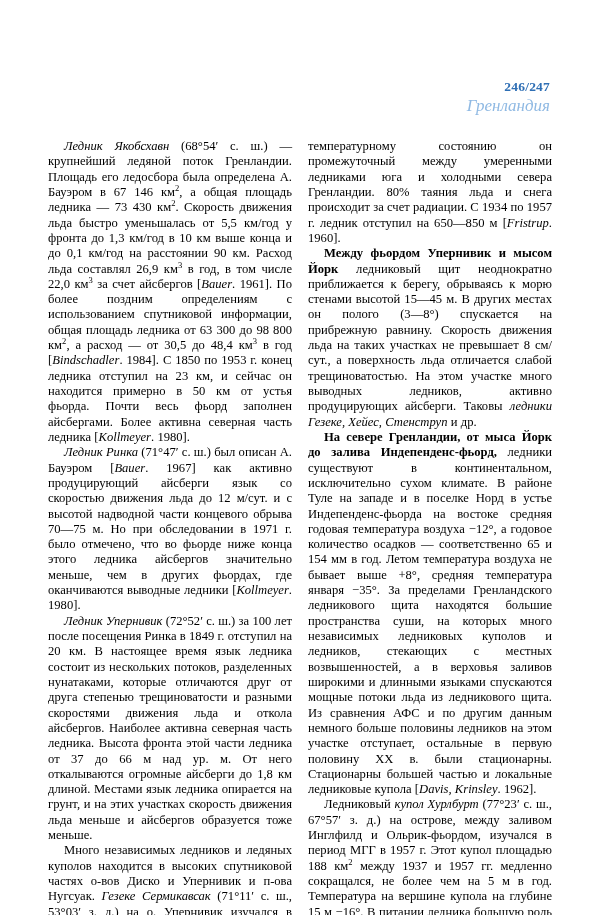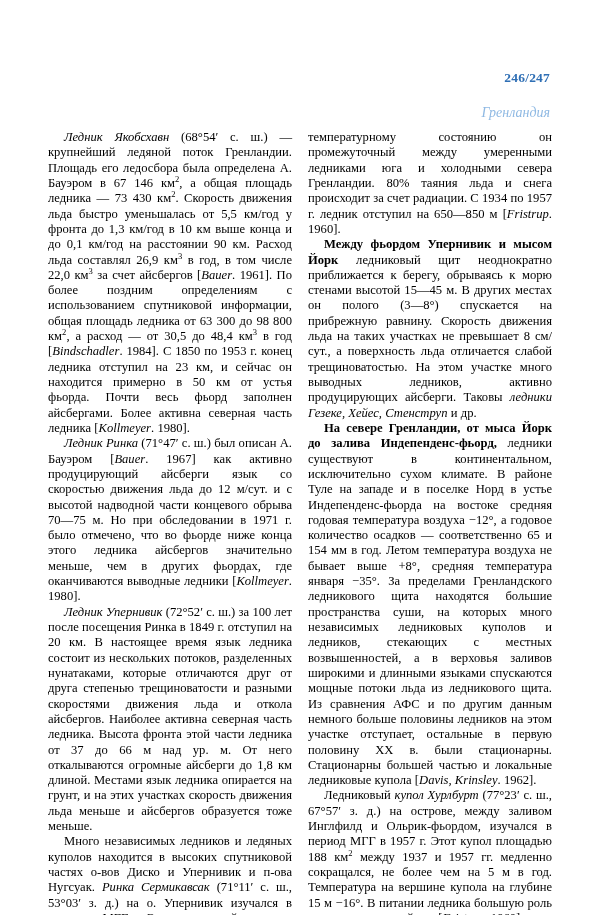--- a/index.html
+++ b/index.html
@@ -11,21 +11,21 @@
     width: 600px;
     height: 915px;
     position: relative;
     font-family: "Liberation Serif", "DejaVu Serif", serif;
     color: #000000;
     overflow: hidden;
   }
 
   .page {
     position: absolute;
-    left: 0; top: 4px;
+    left: 0; top: 13px;
     width: 600px;
     height: 861px;
   }
 
   
   .running-head {
     position: absolute;
     right: 50px;
     top: 66px;
     width: 330px;
@@ -38,24 +38,24 @@
     color: #2f6fb5;
     letter-spacing: 0.2px;
   }
   .head-title {
     font-size: 11.6px;
     color: #6aa0d8;
     letter-spacing: 0.1px;
     margin-top: 1px;
   }
   .head-sub {
-    font-size: 14px;
+    font-size: 17px;
     color: #8fb9e3;
     font-style: italic;
-    margin-top: 19px;
+    margin-top: 1px;
   }
 
   
   .columns {
     position: absolute;
     left: 48px;
     top: 126px;
     width: 504px;
     height: 770px;
   }
@@ -105,21 +105,21 @@
   <div class="columns">
 
     <div class="col col-left">
 
       <p class="para"><i>Ледник Якобсхавн</i><span> (68°54′ с. ш.) — крупнейший ледяной поток Гренландии. Площадь его ледосбора была определена А. Бауэром в 67 146 км</span><sup>2</sup><span>, а общая площадь ледника — 73 430 км</span><sup>2</sup><span>. Скорость движения льда быстро уменьшалась от 5,5 км/год у фронта до 1,3 км/год в 10 км выше конца и до 0,1 км/год на расстоянии 90 км. Расход льда составлял 26,9 км</span><sup>3</sup><span> в год, в том числе 22,0 км</span><sup>3</sup><span> за счет айсбергов [</span><i>Bauer</i><span>. 1961]. По более поздним определениям с использованием спутниковой информации, общая площадь ледника от 63 300 до 98 800 км</span><sup>2</sup><span>, а расход — от 30,5 до 48,4 км</span><sup>3</sup><span> в год [</span><i>Bindschadler</i><span>. 1984]. С 1850 по 1953 г. конец ледника отступил на 23 км, и сейчас он находится примерно в 50 км от устья фьорда. Почти весь фьорд заполнен айсбергами. Более активна северная часть ледника [</span><i>Kollmeyer</i><span>. 1980].</span></p>
 
       <p class="para"><i>Ледник Ринка</i><span> (71°47′ с. ш.) был описан А. Бауэром [</span><i>Bauer</i><span>. 1967] как активно продуцирующий айсберги язык со скоростью движения льда до 12 м/сут. и с высотой надводной части концевого обрыва 70—75 м. Но при обследовании в 1971 г. было отмечено, что во фьорде ниже конца этого ледника айсбергов значительно меньше, чем в других фьордах, где оканчиваются выводные ледники [</span><i>Kollmeyer</i><span>. 1980].</span></p>
 
       <p class="para"><i>Ледник Упернивик</i><span> (72°52′ с. ш.) за 100 лет после посещения Ринка в 1849 г. отступил на 20 км. В настоящее время язык ледника состоит из нескольких потоков, разделенных нунатаками, которые отличаются друг от друга степенью трещиноватости и разными скоростями движения льда и откола айсбергов. Наиболее активна северная часть ледника. Высота фронта этой части ледника от 37 до 66 м над ур. м. От него откалываются огромные айсберги до 1,8 км длиной. Местами язык ледника опирается на грунт, и на этих участках скорость движения льда меньше и айсбергов образуется тоже меньше.</span></p>
 
-      <p class="para"><span>Много независимых ледников и ледяных куполов находится в высоких спутниковой частях о-вов Диско и Упернивик и п-ова Нугсуак. </span><i>Ринка Сермикавсак</i><span> (71°11′ с. ш., 53°03′ з. д.) на о. Упернивик изучался в период МГГ. Это долинный ледник площадью 21,6 км</span></p>
+      <p class="para"><span>Много независимых ледников и ледяных куполов находится в высоких спутниковой частях о-вов Диско и Упернивик и п-ова Нугсуак. </span><i>Гезеке Сермикавсак</i><span> (71°11′ с. ш., 53°03′ з. д.) на о. Упернивик изучался в период МГГ. Это долинный ледник площадью 21,6 км</span></p>
 
     </div>
 
     <div class="col col-right">
 
       <p class="para cont"><span>температурному состоянию он промежуточный между умеренными ледниками юга и холодными севера Гренландии. 80% таяния льда и снега происходит за счет радиации. С 1934 по 1957 г. ледник отступил на 650—850 м [</span><i>Fristrup</i><span>. 1960].</span></p>
 
       <p class="para"><b>Между фьордом Упернивик и мысом Йорк</b><span> ледниковый щит неоднократно приближается к берегу, обрываясь к морю стенами высотой 15—45 м. В других местах он полого (3—8°) спускается на прибрежную равнину. Скорость движения льда на таких участках не превышает 8 см/сут., а поверхность льда отличается слабой трещиноватостью. На этом участке много выводных ледников, активно продуцирующих айсберги. Таковы </span><i>ледники Гезеке, Хейес, Стенструп</i><span> и др.</span></p>
 
       <p class="para"><b>На севере Гренландии, от мыса Йорк до залива Индепенденс-фьорд,</b><span> ледники существуют в континентальном, исключительно сухом климате. В районе Туле на западе и в поселке Норд в устье Индепенденс-фьорда на востоке средняя годовая температура воздуха −12°, а годовое количество осадков — соответственно 65 и 154 мм в год. Летом температура воздуха не бывает выше +8°, средняя температура января −35°. За пределами Гренландского ледникового щита находятся большие пространства суши, на которых много независимых ледниковых куполов и ледников, стекающих с местных возвышенностей, а в верховья заливов широкими и длинными языками спускаются мощные потоки льда из ледникового щита. Из сравнения АФС и по другим данным немного больше половины ледников на этом участке отступает, остальные в первую половину XX в. были стационарны. Стационарны большей частью и локальные ледниковые купола [</span><i>Davis, Krinsley</i><span>. 1962].</span></p>

